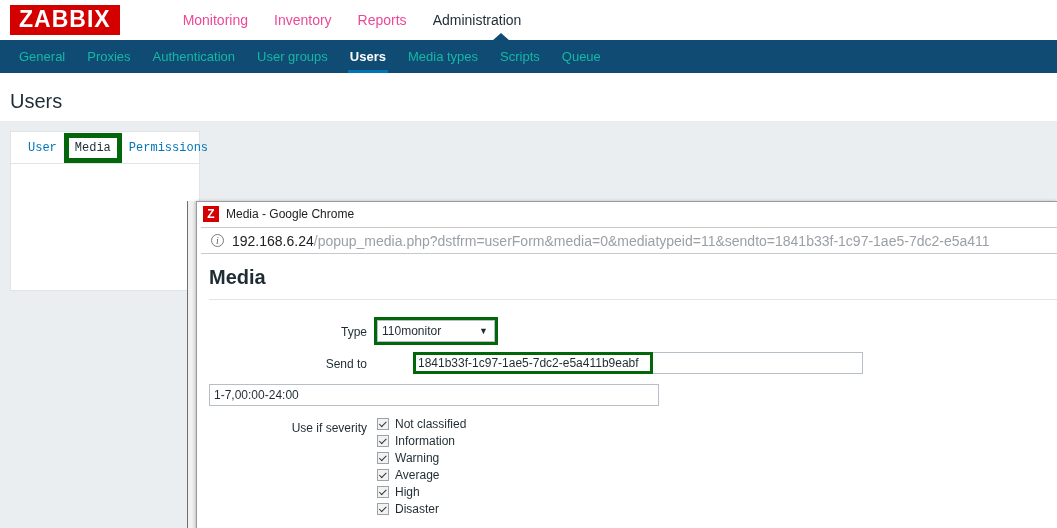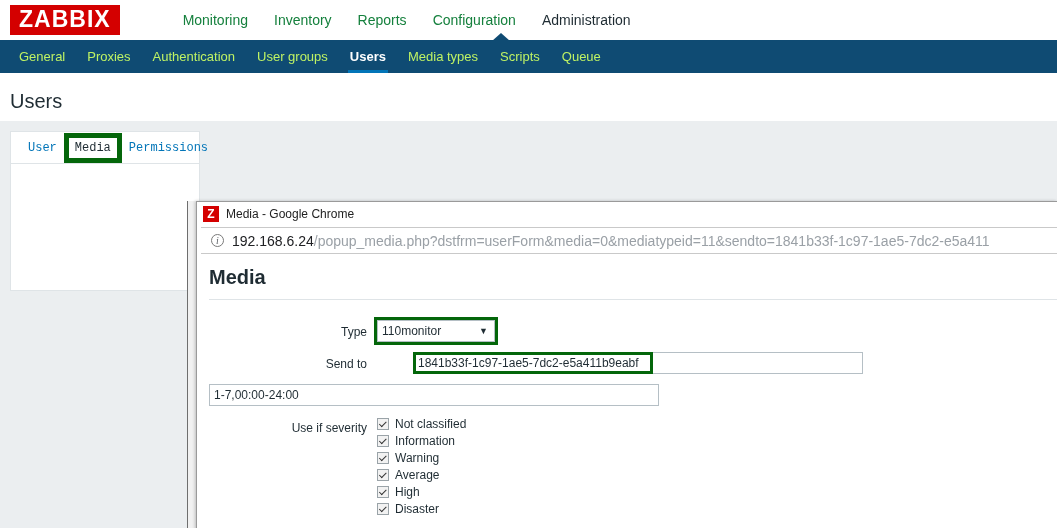--- a/index.html
+++ b/index.html
@@ -31,21 +31,21 @@
     line-height: 1;
     font-family: "Liberation Sans", sans-serif;
   }
   .mainnav {
     display: flex;
     align-items: center;
     margin-left: 20px;
     height: 40px;
   }
   .mainnav-item {
-    color: #15803d;
+    color: #ec4899;
     font-size: 14px;
     padding: 0 13px;
     line-height: 40px;
     cursor: pointer;
     white-space: nowrap;
   }
   .mainnav-item.active {
     color: #1f2c33;
   }
 
@@ -61,21 +61,21 @@
   .subnav-arrow {
     position: absolute;
     top: -7px;
     left: 492px;
     width: 0; height: 0;
     border-left: 9px solid transparent;
     border-right: 9px solid transparent;
     border-bottom: 8px solid #0f4b73;
   }
   .subnav-item {
-    color: #bef264;
+    color: #14b8a6;
     font-size: 13px;
     padding: 0 11px;
     line-height: 33px;
     height: 33px;
     cursor: pointer;
     position: relative;
     white-space: nowrap;
   }
   .subnav-item.active { color: #ffffff; font-weight: bold; }
   .subnav-item.active::after {
@@ -331,21 +331,20 @@
 </style>
 </head>
 <body>
 
 <div class="topbar">
   <div class="logo">ZABBIX</div>
   <nav class="mainnav">
     <div class="mainnav-item">Monitoring</div>
     <div class="mainnav-item">Inventory</div>
     <div class="mainnav-item">Reports</div>
-    <div class="mainnav-item">Configuration</div>
     <div class="mainnav-item active">Administration</div>
   </nav>
 </div>
 
 <div class="subnav">
   <div class="subnav-arrow"></div>
   <div class="subnav-item">General</div>
   <div class="subnav-item">Proxies</div>
   <div class="subnav-item">Authentication</div>
   <div class="subnav-item">User groups</div>

